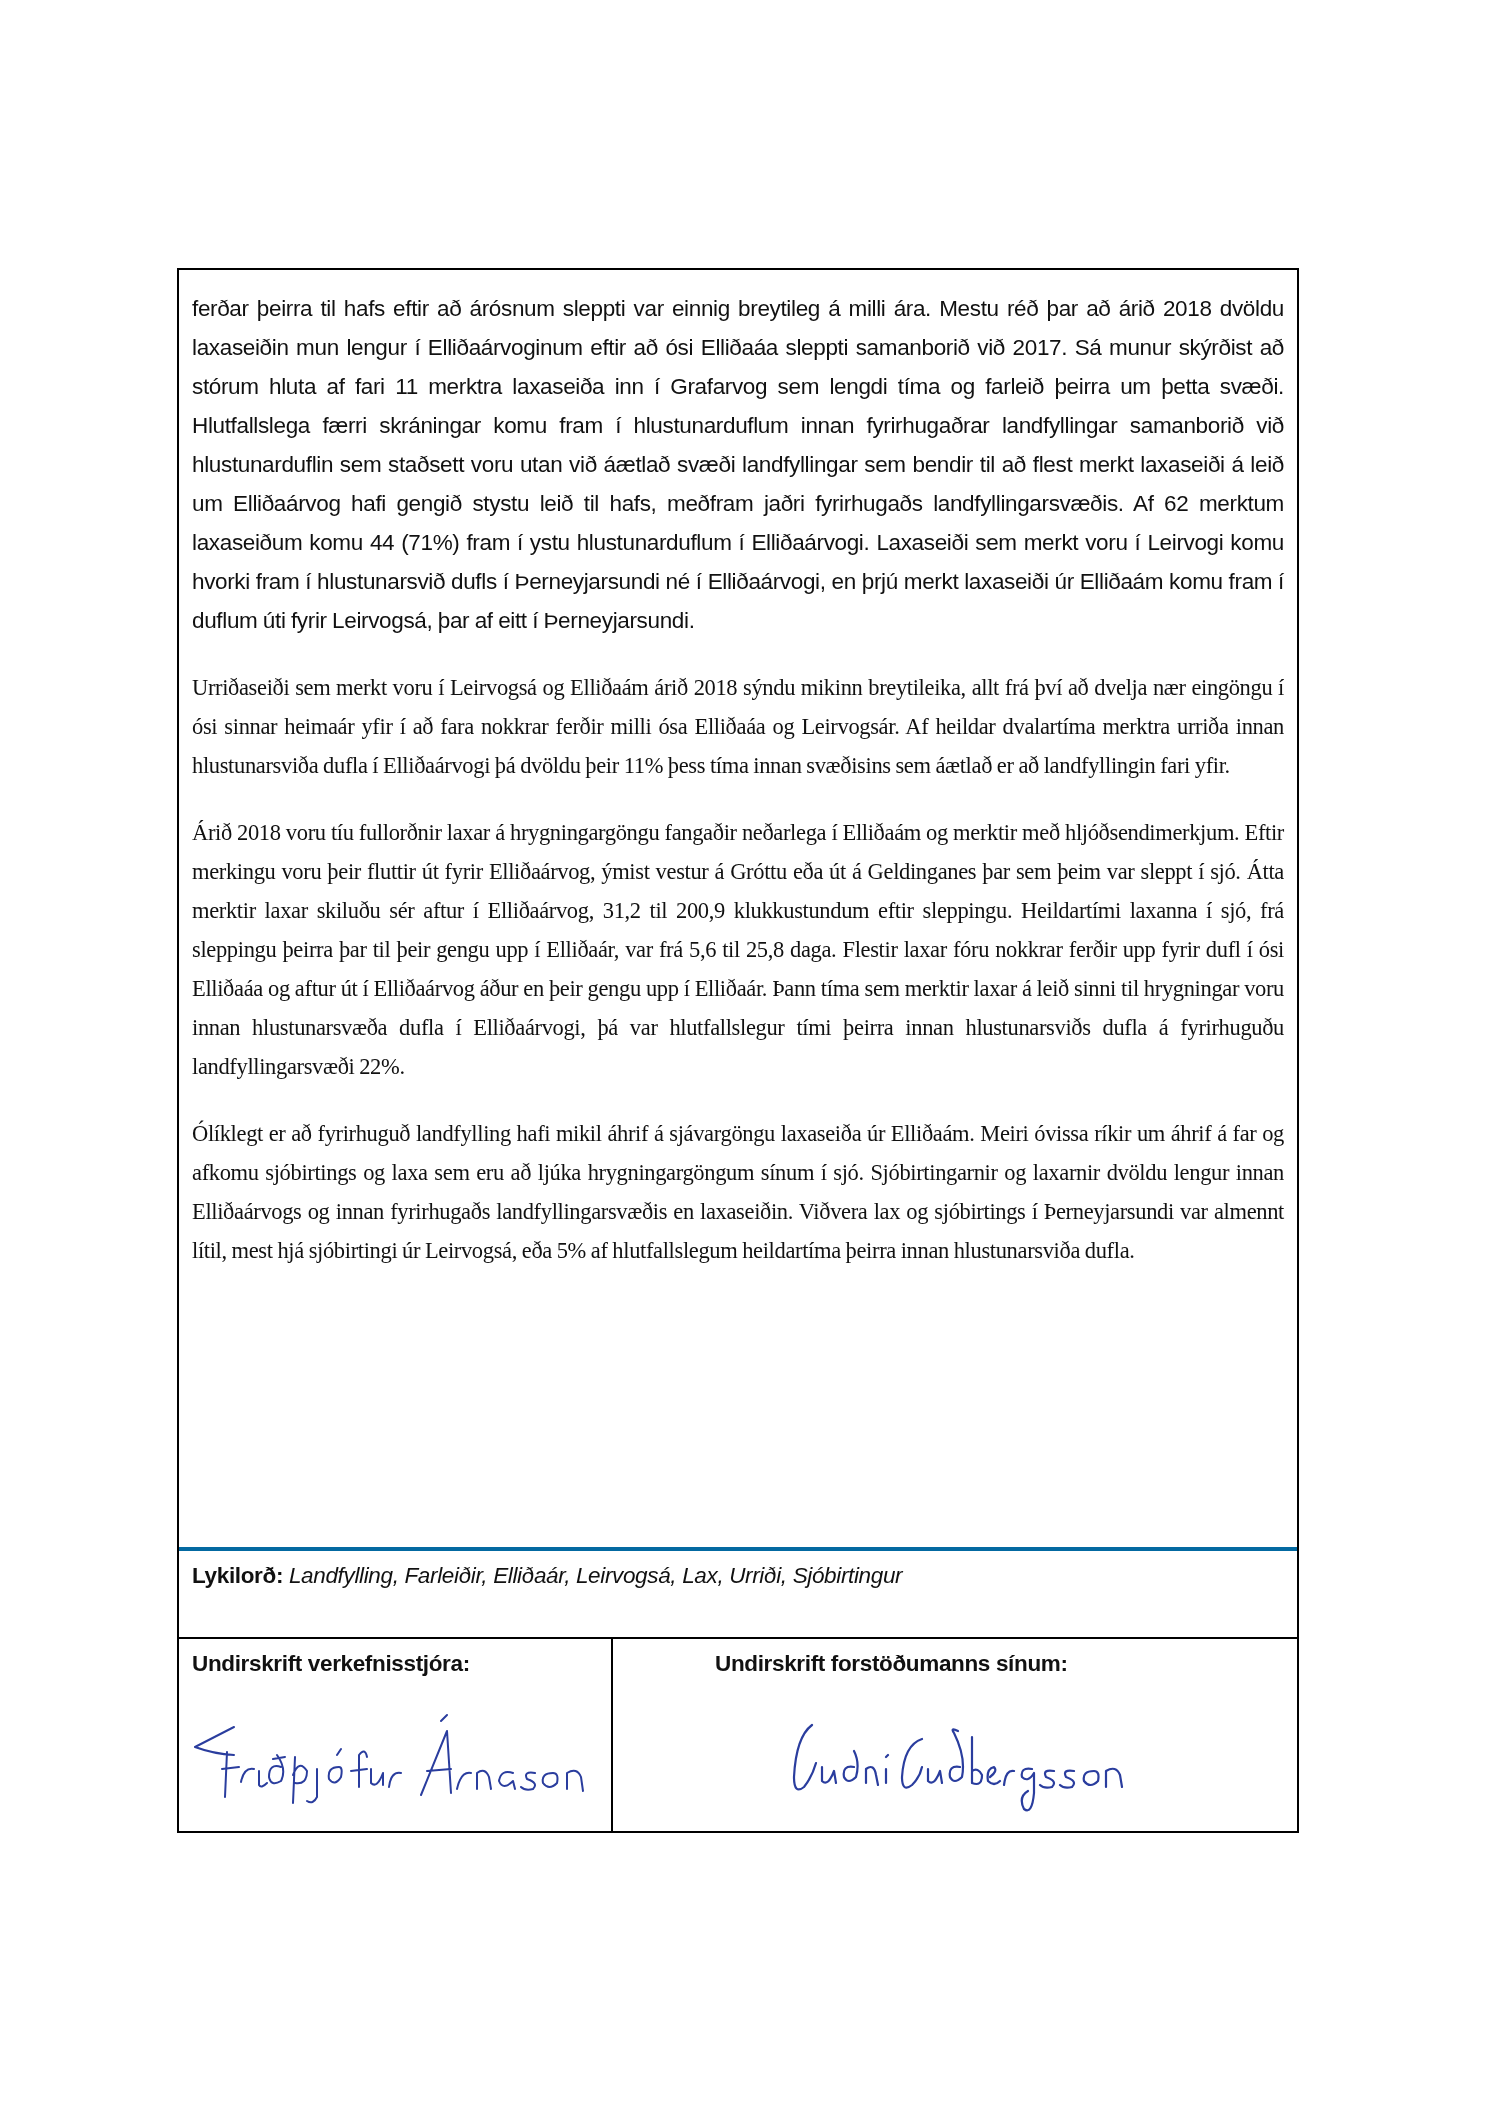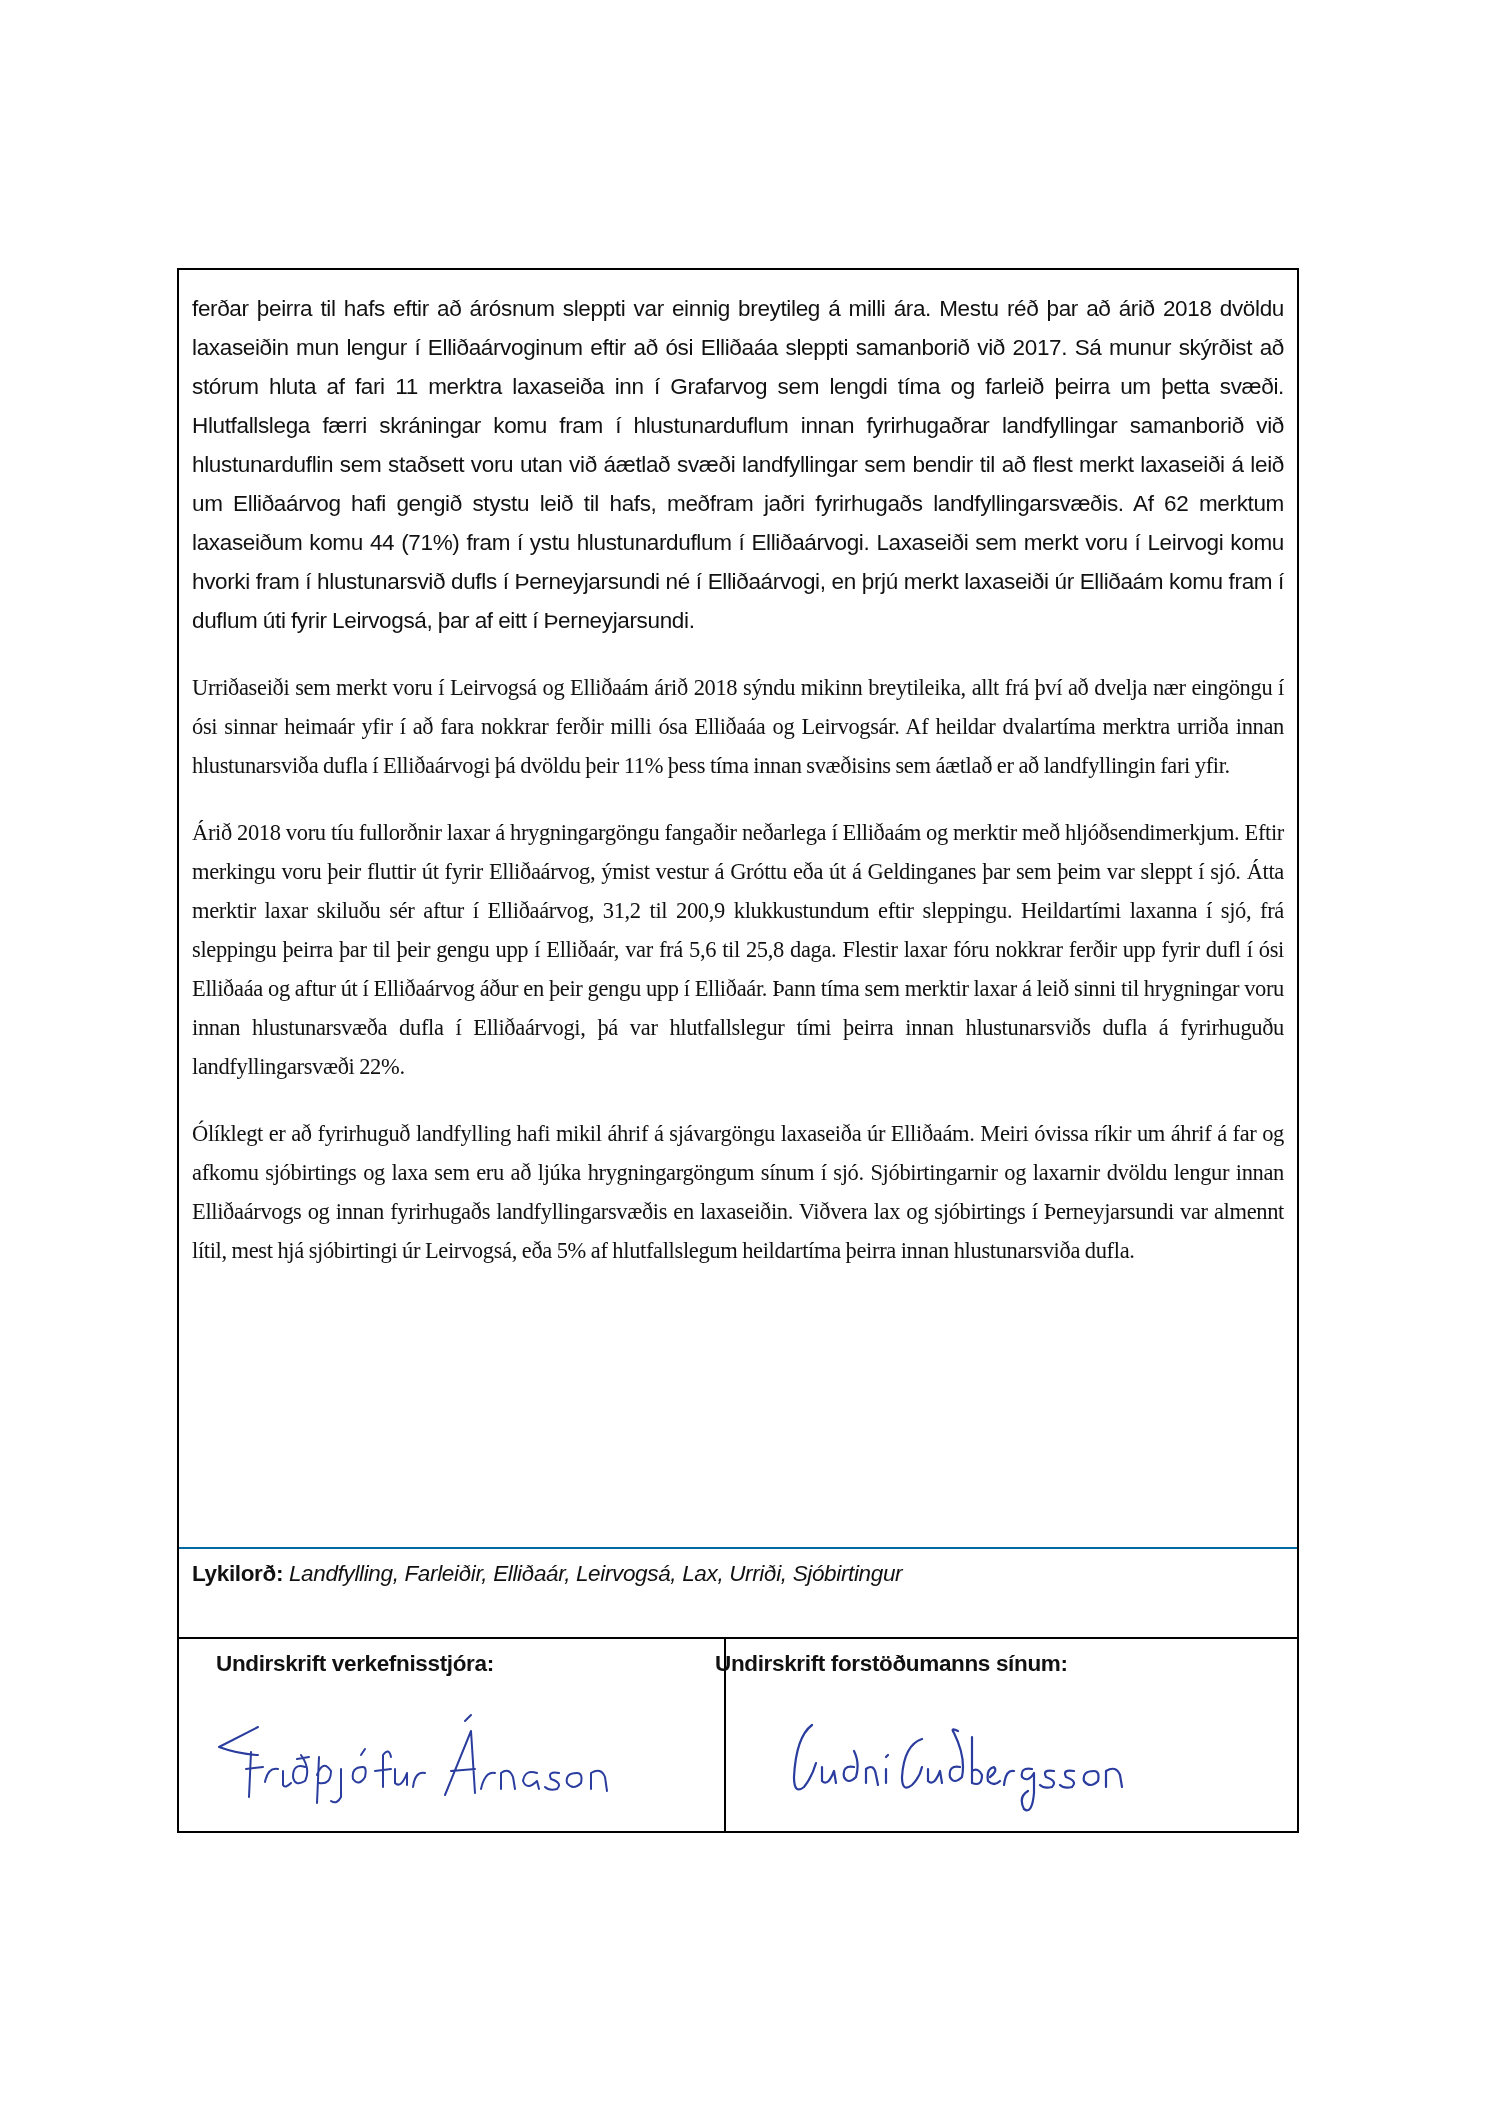--- a/index.html
+++ b/index.html
@@ -16,31 +16,31 @@
   .para {
     font-family: "Liberation Sans", sans-serif;
     font-size: 22.5px; line-height: 39px; color: #111;
     text-align: justify; margin: 0; letter-spacing: -0.35px;
     word-spacing: -0.5px;
   }
   .para + .para { margin-top: 28px; font-family: Liberation Serif, serif; }
   .p1 { margin-top: 3px; }
   .kw-cell {
     position: absolute; left: 0; top: 1277px; width: 1118px; height: 90px;
-    border-top: 2px solid #0369a1; box-sizing: border-box; padding: 12px 13px;
+    border-top: 4px solid #0369a1; box-sizing: border-box; padding: 12px 13px;
     font-family: "Liberation Sans", sans-serif; font-size: 22.5px; color: #111; letter-spacing: -0.35px;
   }
   .kw-label { font-weight: bold; }
   .kw-value { font-style: italic; }
   .sig-row {
     position: absolute; left: 0; top: 1367px; width: 1118px; height: 194px;
     border-top: 2px solid #000; box-sizing: border-box;
   }
   .sig-cell { position: absolute; top: 0; height: 192px; box-sizing: border-box; padding: 12px 13px; }
-  .sig-left { left: 0; width: 523px; border-right: 2px solid #000; margin-left: 24px; }
+  .sig-left { left: 0; width: 434px; border-right: 2px solid #000; }
   .sig-right { left: 523px; width: 595px; }
   .sig-label {
     font-family: "Liberation Sans", sans-serif; font-size: 22.5px; font-weight: bold; color: #111;
     letter-spacing: -0.35px;
   }
   .signature { position: absolute; }
   .sig-left .signature { left: 10px; top: 58px; width: 460px; height: 110px; }
   .sig-right .signature { left: 80px; top: 58px; width: 380px; height: 120px; }
 </style>
 </head>

